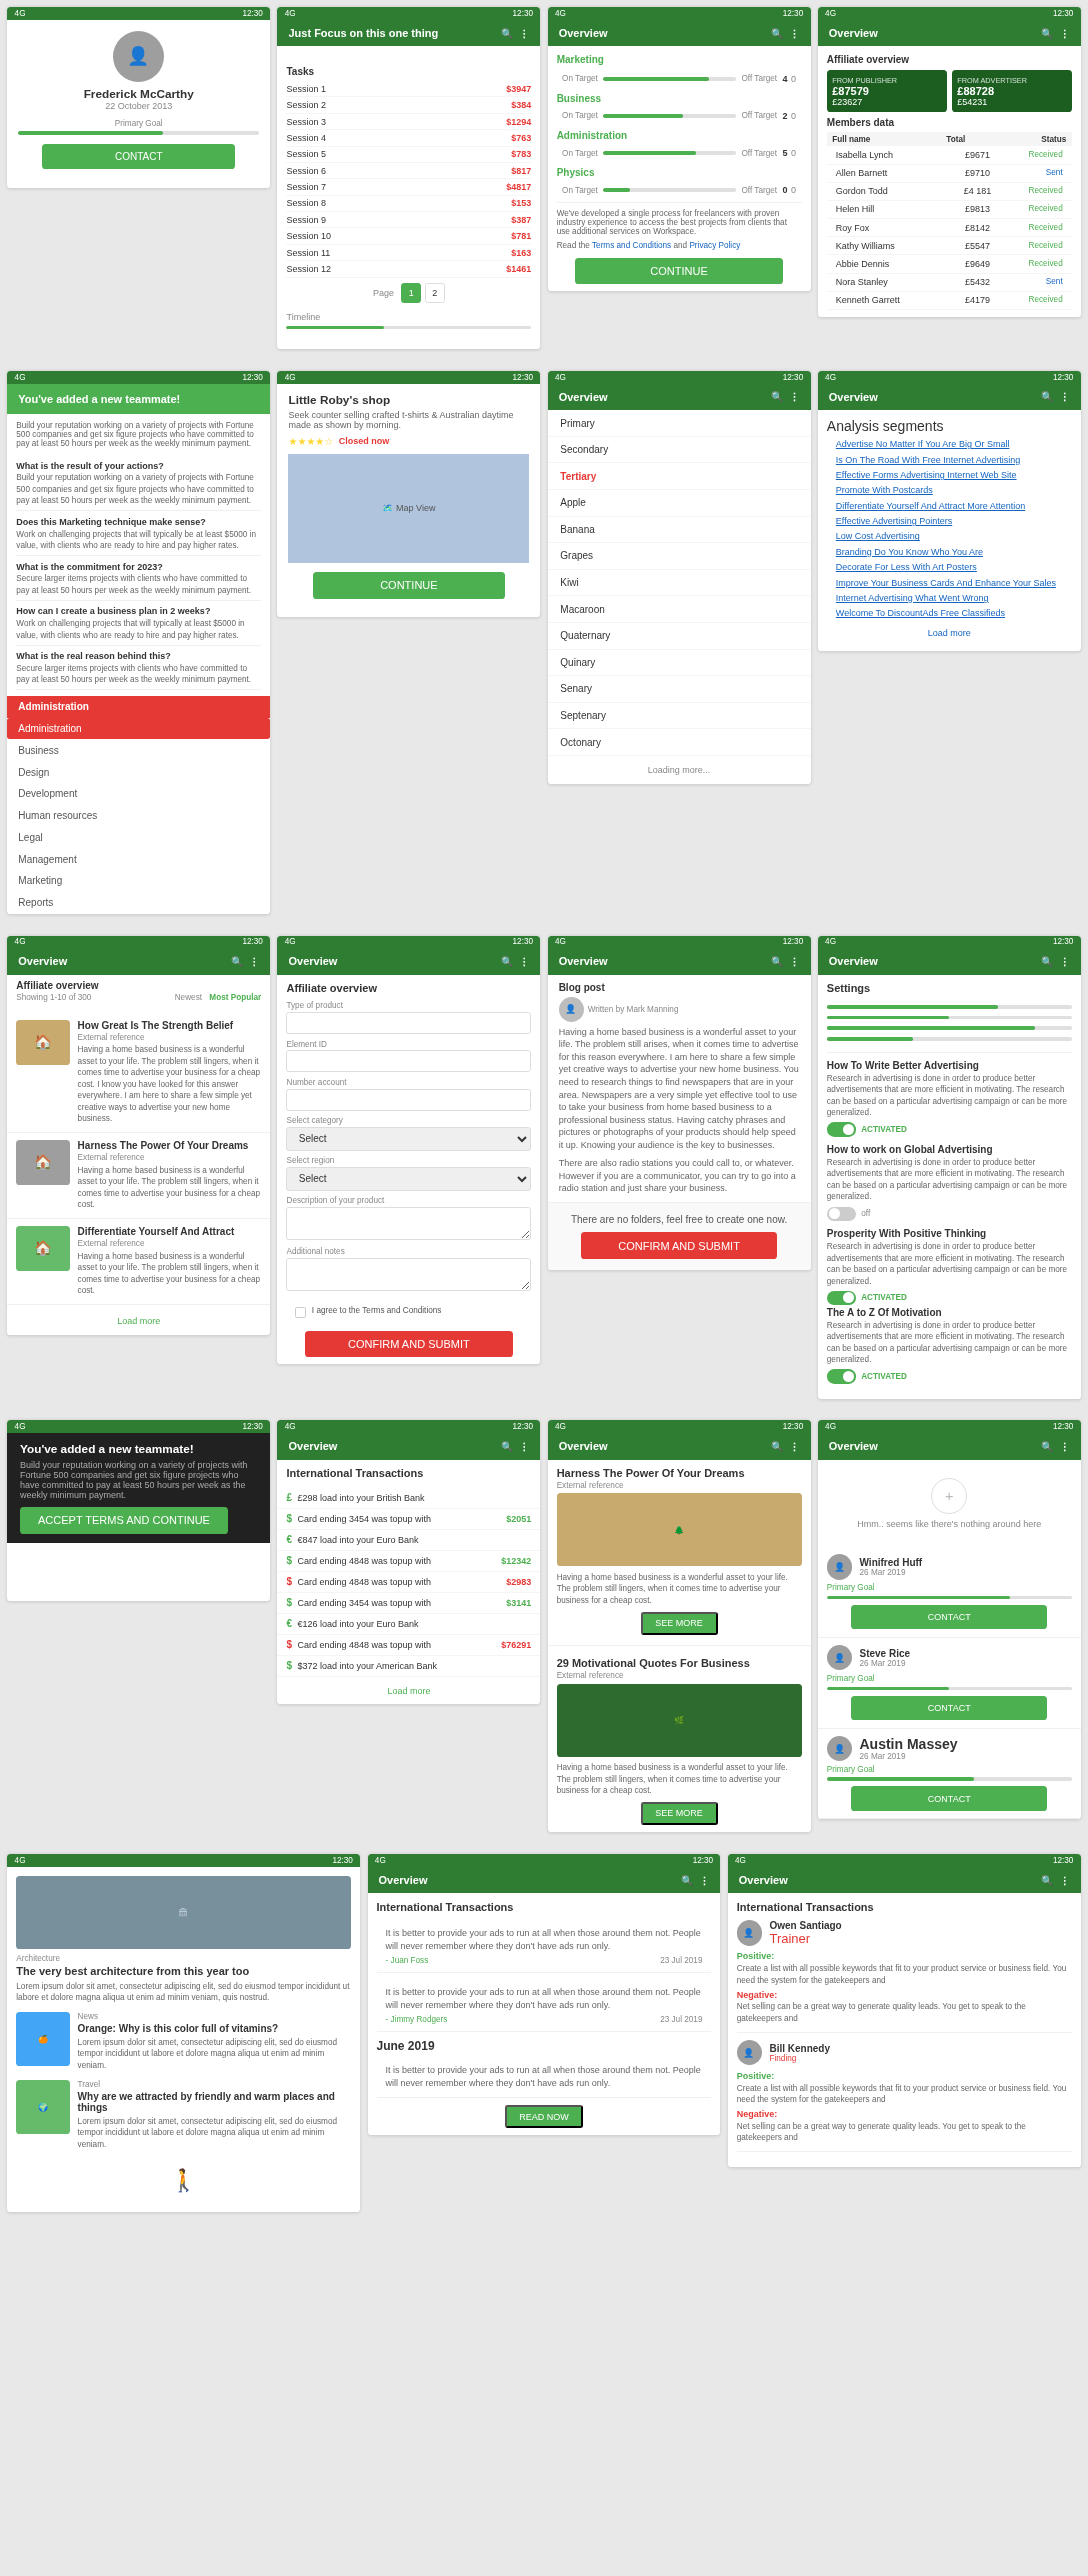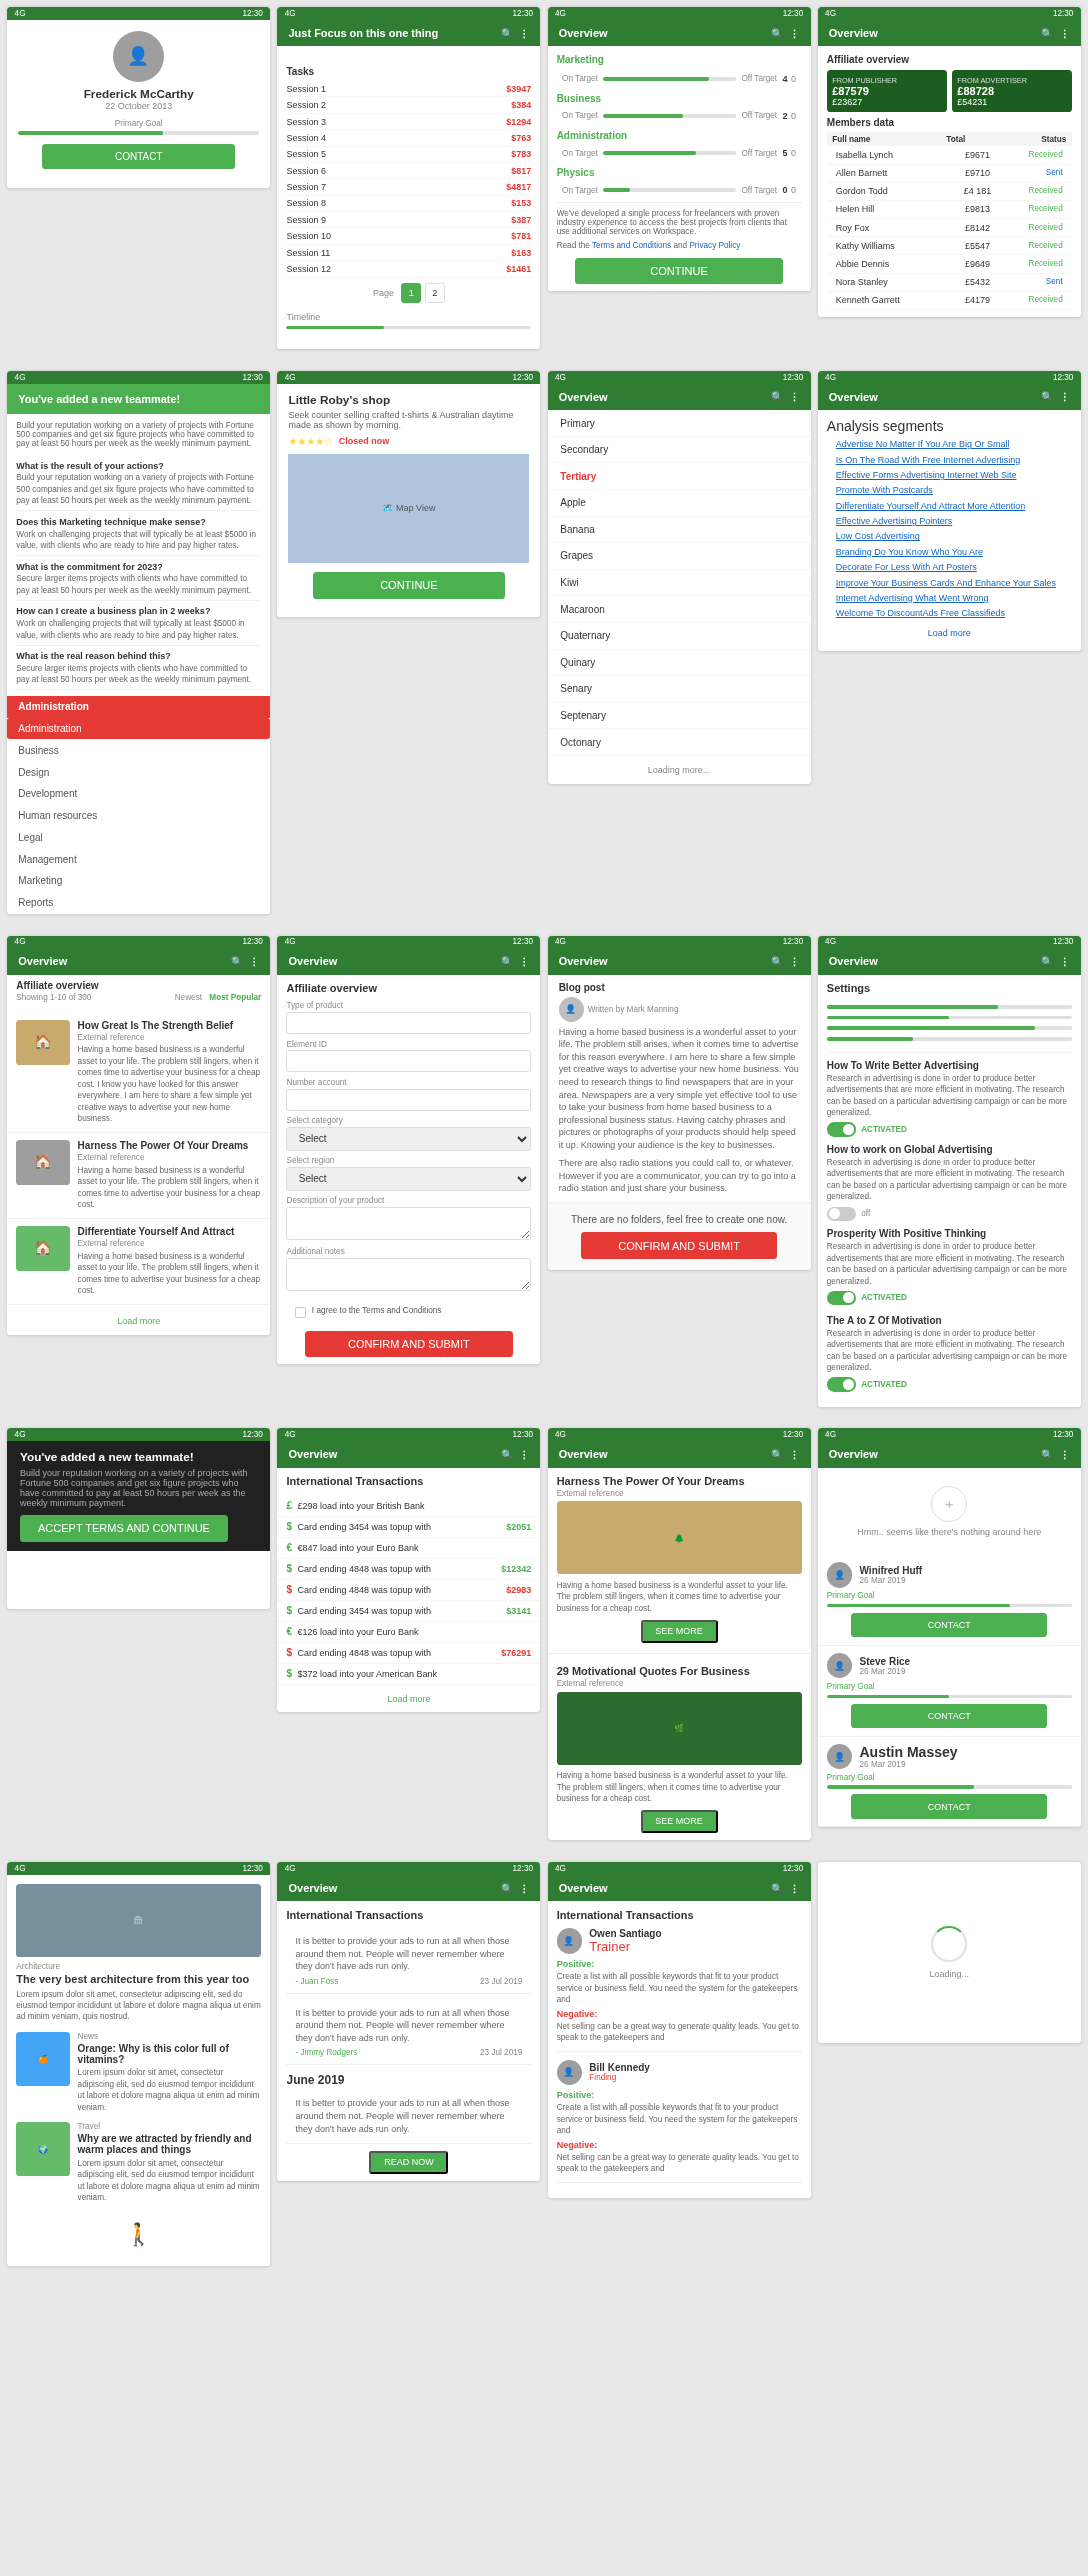--- a/index.html
+++ b/index.html
@@ -718,21 +718,21 @@
             <div style="font-size:10px;font-weight:700;margin-bottom:1.8px;">How to work on Global Advertising</div>
             <p style="font-size:8.2px;color:#666;line-height:1.4;margin-bottom:3.6px;">Research in advertising is done in order to produce better advertisements that are more efficient in motivating. The research can be based on a particular advertising campaign or can be more generalized.</p>
             <div style="display:flex;align-items:center;gap:5.4px;">
               <div class="toggle-track">
                   <div class="toggle-thumb"></div>
                 </div>
               <span style="font-size:8.2px;color:#888;">off</span>
             </div>
           </div>
 
-          <div style="margin-bottom:10px;">
+          <div style="margin-bottom:2px;">
             <div style="font-size:10px;font-weight:700;margin-bottom:1.8px;">Prosperity With Positive Thinking</div>
             <p style="font-size:8.2px;color:#666;line-height:1.4;margin-bottom:3.6px;">Research in advertising is done in order to produce better advertisements that are more efficient in motivating. The research can be based on a particular advertising campaign or can be more generalized.</p>
             <div style="display:flex;align-items:center;gap:5.4px;">
               <div class="toggle-track on">
                   <div class="toggle-thumb"></div>
                 </div>
               <span style="font-size:8.2px;font-weight:600;color:#4caf50;">ACTIVATED</span>
             </div>
           </div>
 
@@ -1070,28 +1070,20 @@
       <div style="font-size:9px;font-weight:600;color:#4caf50;margin-bottom:1.8px;">Positive:</div>
       <p style="font-size:8.2px;color:#666;line-height:1.4;margin-bottom:3.6px;">Create a list with all possible keywords that fit to your product service or business field. You need the system for the gatekeepers and</p>
       <div style="font-size:9px;font-weight:600;color:#e53935;margin-bottom:1.8px;">Negative:</div>
       <p style="font-size:8.2px;color:#666;line-height:1.4;">Net selling can be a great way to generate quality leads. You get to speak to the gatekeepers and</p>
     </div>
             </div>
         </div>
       </div>
     </div>
 
-    <div class="col">
-      <div class="phone card" style="min-height:181px;display:flex;align-items:center;justify-content:center;">
-        <div style="text-align:center;">
-          <div style="width:36px;height:36px;border:2.7px solid #e0e0e0;border-top-color:#4caf50;border-radius:50%;animation:spin 1s linear infinite;margin:0 auto 7.3px;"></div>
-          <div style="font-size:9px;color:#888;">Loading...</div>
-        </div>
-      </div>
-    </div>
   </div>
 
 </div>
 
 <style>
   @keyframes spin {
     to { transform: rotate(360deg); }
   }
 </style>
 

